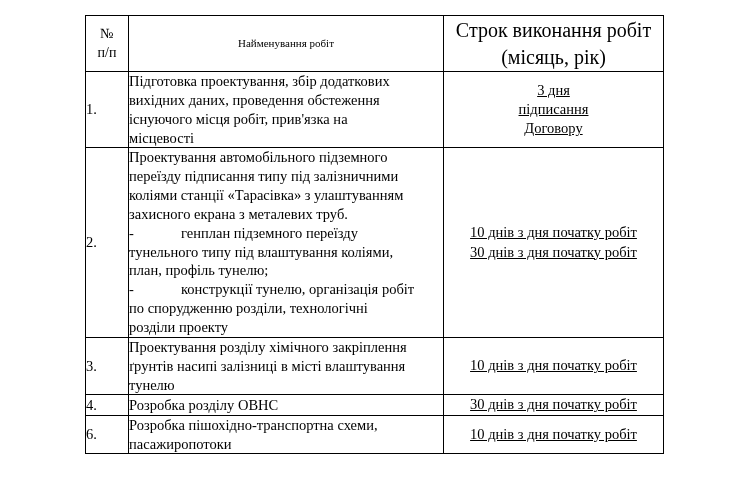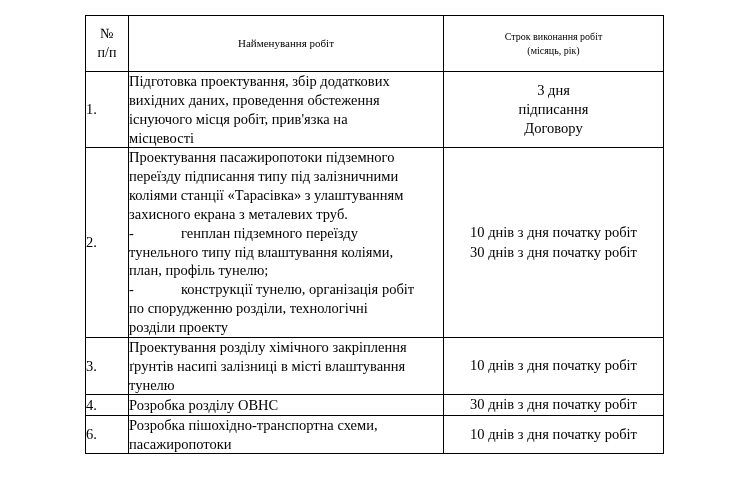--- a/index.html
+++ b/index.html
@@ -53,21 +53,21 @@
   .hdr-term {
     text-align: center;
     font-size: 14.5px;
     line-height: 1.32;
     padding: 9px 4px 9px 4px;
     height: 55px;
     vertical-align: middle;
   }
   .hdr-num { font-size: 14px; }
   .hdr-name { font-size: 11px; }
-  .hdr-term { font-size: 10px; }
+  .hdr-term { font-size: 20px; }
 
   .hdr-line { display: block; white-space: nowrap; }
 
   
   .cell-num {
     text-align: left;
     padding-left: 10px;
     font-size: 14.5px;
     vertical-align: middle;
   }
@@ -79,20 +79,21 @@
     line-height: 1.30;
     vertical-align: top;
   }
 
   .cell-term {
     text-align: center;
     padding: 5px 5px;
     font-size: 14.5px;
     line-height: 1.34;
     vertical-align: middle;
+    text-decoration: underline;
   }
 
   .cell-name p,
   .cell-term p {
     margin: 0;
     padding: 0;
   }
 
   
   .bullet-line .dash {
@@ -144,21 +145,21 @@
             <div class="term-lines">
               <span>3 дня</span>
               <span>підписання</span>
               <span>Договору</span>
             </div>
           </td>
         </tr>
         <tr>
           <td class="cell-num">2.</td>
           <td class="cell-name">
-            <p>Проектування пасажиропотоки підземного</p>
+            <p>Проектування автомобільного підземного</p>
             <p>переїзду підписання типу під залізничними</p>
             <p>коліями станції «Тарасівка» з улаштуванням</p>
             <p>захисного екрана з металевих труб.</p>
             <p class="bullet-line"><span class="dash">-</span><span>генплан підземного переїзду</span></p>
             <p>тунельного типу під влаштування коліями,</p>
             <p>план, профіль тунелю;</p>
             <p class="bullet-line"><span class="dash">-</span><span>конструкції тунелю, організація робіт</span></p>
             <p>по спорудженню розділи, технологічні</p>
             <p>розділи проекту</p>
           </td>

